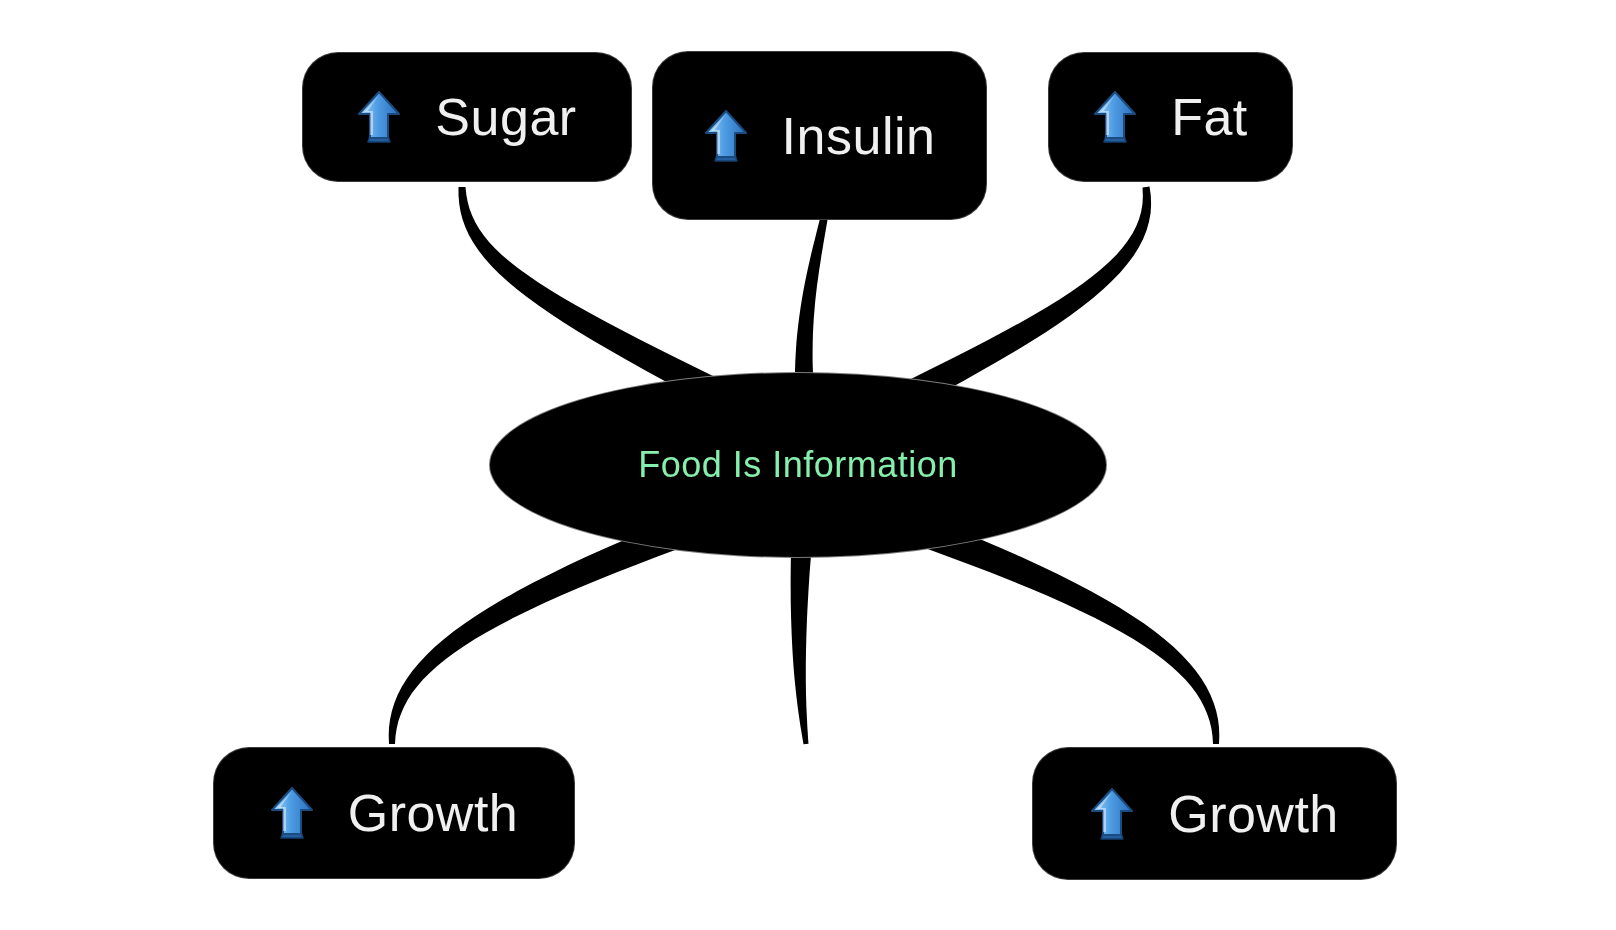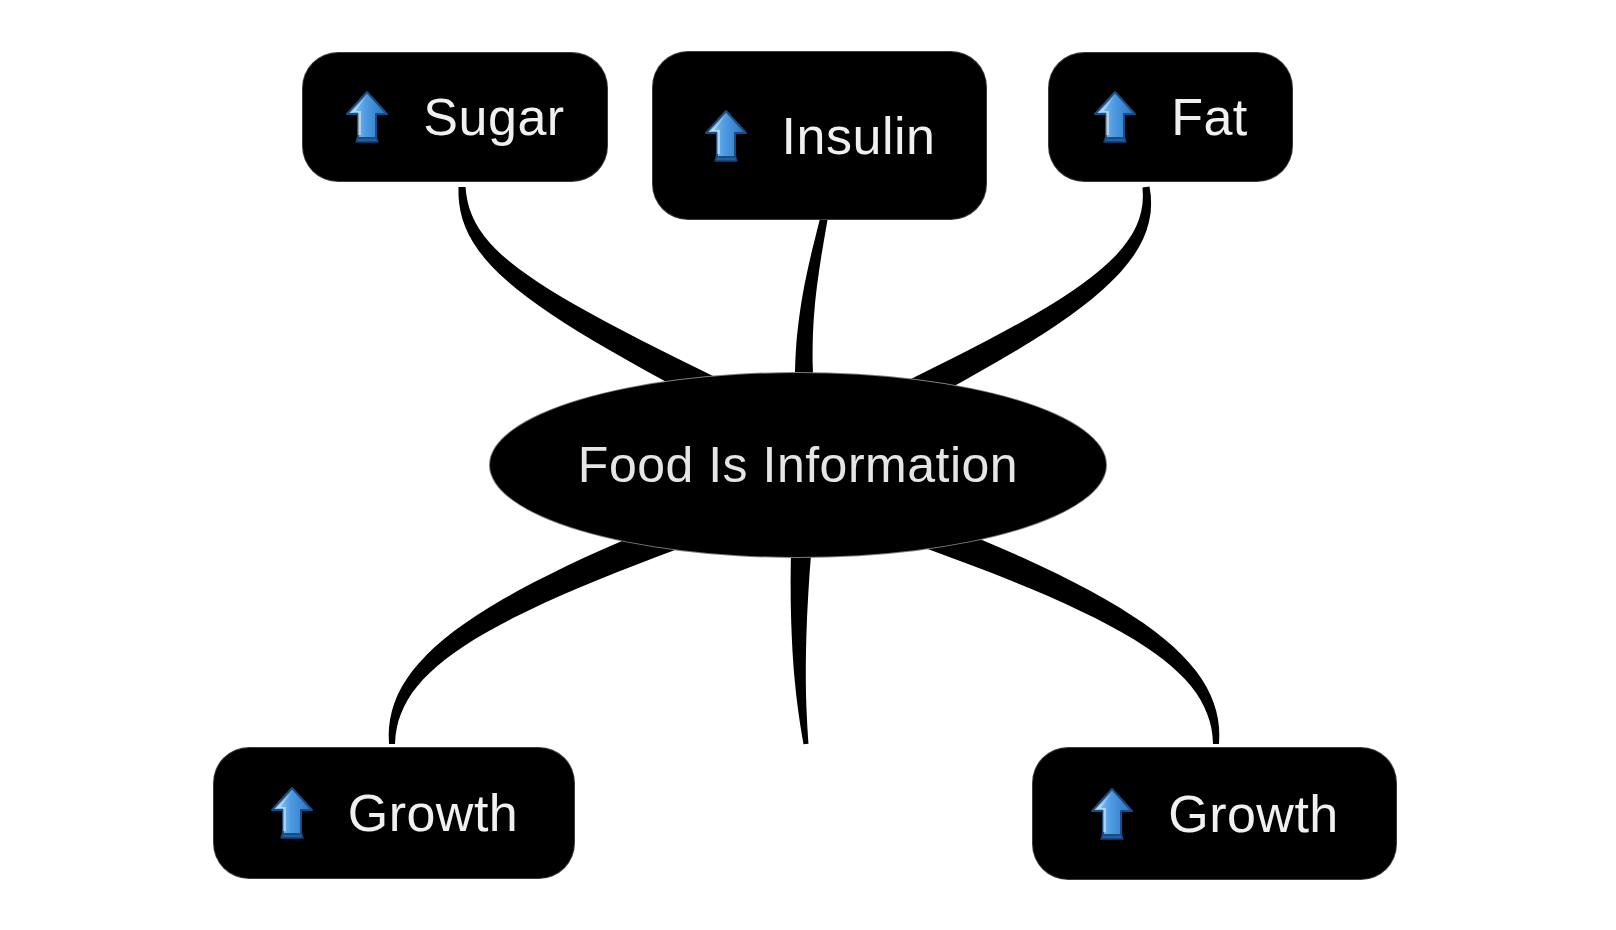--- a/index.html
+++ b/index.html
@@ -15,24 +15,24 @@
     box-sizing:border-box;color:#f0f0f0;font-size:52px;line-height:1;
     cursor:default;
   }
   .topic-node .label{white-space:nowrap;letter-spacing:0.5px;}
   .arrow-icon{width:44px;height:54px;display:inline-block;flex:0 0 auto;}
   .central-topic{
     position:absolute;left:489px;top:372px;width:618px;height:186px;
     background:#000000;border-radius:50%;
     border:1.5px solid rgba(165,165,165,0.75);
     box-sizing:border-box;display:flex;align-items:center;justify-content:center;
-    color:#e5e5e5;font-size:50px;letter-spacing:0.5px;white-space:nowrap;
+    color:#86efac;font-size:36px;letter-spacing:0.5px;white-space:nowrap;
   }
   
-  .n-sugar       {left:302px; top:52px;  width:306px; height:130px;}
+  .n-sugar       {left:302px; top:52px;  width:330px; height:130px;}
   .n-insulin     {left:652px; top:51px;  width:335px; height:169px;}
   .n-fat         {left:1048px;top:52px;  width:245px; height:130px;}
   .n-growth-left {left:213px; top:747px; width:362px; height:132px;}
   .n-appetite    {left:608px; top:747px; width:395px; height:133px;}
   .n-growth-right{left:1032px;top:747px; width:365px; height:133px;}
 </style>
 </head>
 <body>
 
 <div class="stage">

